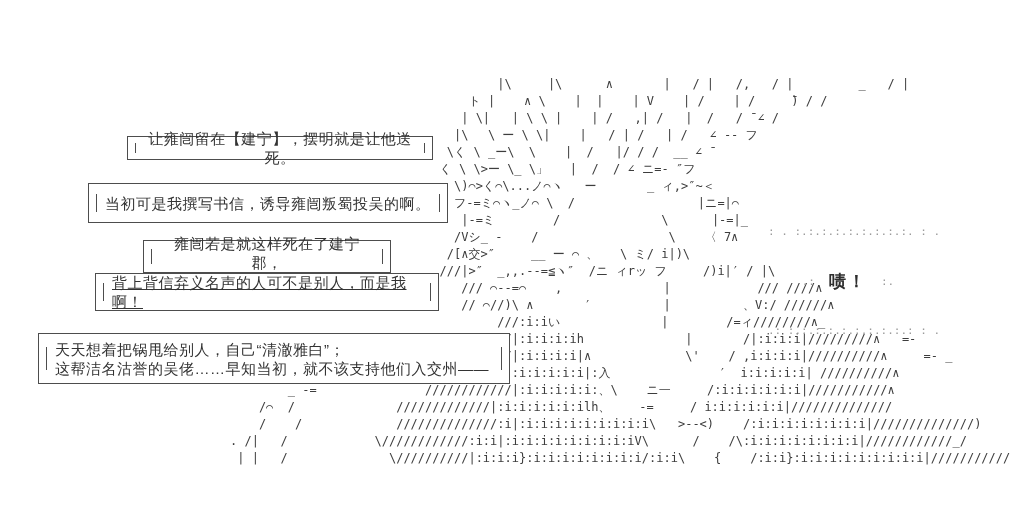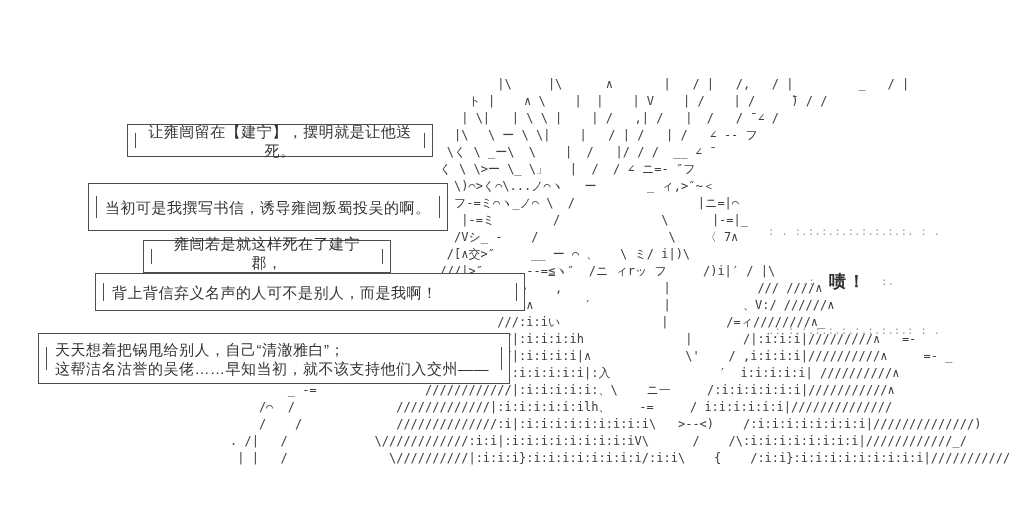--- a/index.html
+++ b/index.html
@@ -29,24 +29,24 @@
   }
   .box::before{
     content:"";position:absolute;left:7px;top:26%;height:48%;
     border-left:1px solid #4d4d4d;
   }
   .box::after{
     content:"";position:absolute;right:7px;top:26%;height:48%;
     border-left:1px solid #4d4d4d;
   }
   .box.center{text-align:center;}
-  #box-1{left:127px;top:124px;width:306px;height:33px;}
-  #box-2{left:88px; top:183px;width:360px;height:48px;}
+  #box-1{left:127px;top:136px;width:306px;height:24px;}
+  #box-2{left:88px; top:183px;width:360px;height:40px;}
   #box-3{left:143px;top:240px;width:248px;height:33px;justify-content:flex-end;}
-  #box-4{left:95px; top:273px;width:430px;height:38px;}
+  #box-4{left:95px; top:273px;width:344px;height:38px;text-decoration:underline;}
   #box-5{left:38px; top:333px;width:472px;height:51px;}
   
   #aa{
     position:absolute;left:230px;top:76px;
     margin:0;
     font-family:"DejaVu Sans Mono",monospace;
     font-size:12px;line-height:17px;
     color:#3d3d3d;
     white-space:pre;
     z-index:1;

